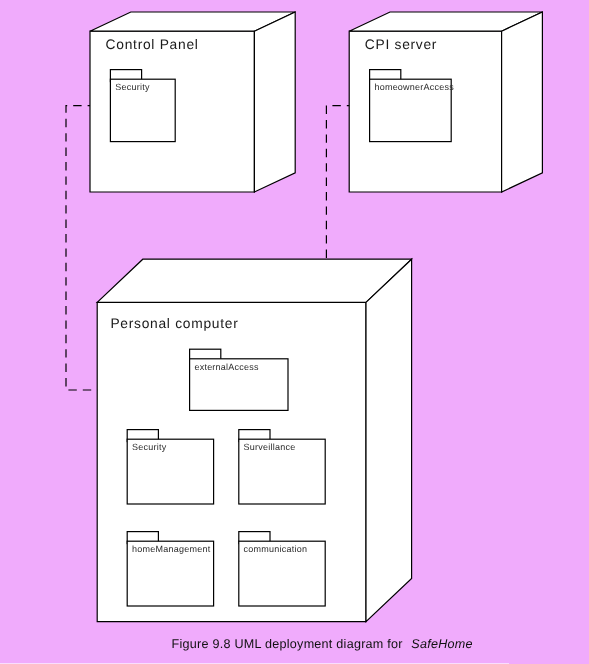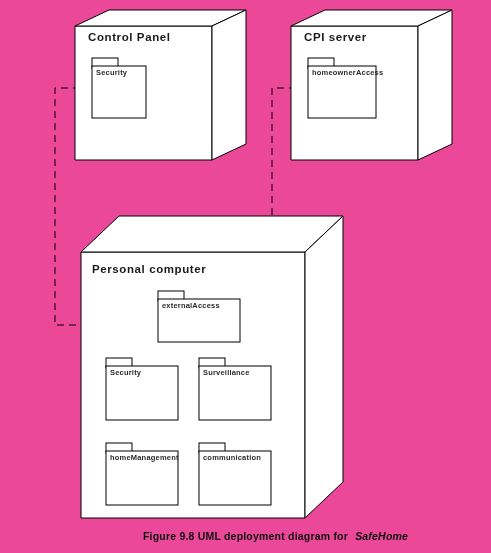--- a/index.html
+++ b/index.html
@@ -7,23 +7,22 @@
     padding: 0;
     background: #ffffff;
   }
   body {
     font-family: "Liberation Sans", sans-serif;
   }
   #diagram-root {
     position: relative;
     width: 491px;
     height: 553px;
-    background: #ec4899;
+    background: #f0abfc;
     overflow: hidden;
-    font-weight: bold;
   }
   svg#uml-canvas {
     position: absolute;
     top: 0;
     left: 0;
     width: 491px;
     height: 553px;
     display: block;
   }
   .node-face {

